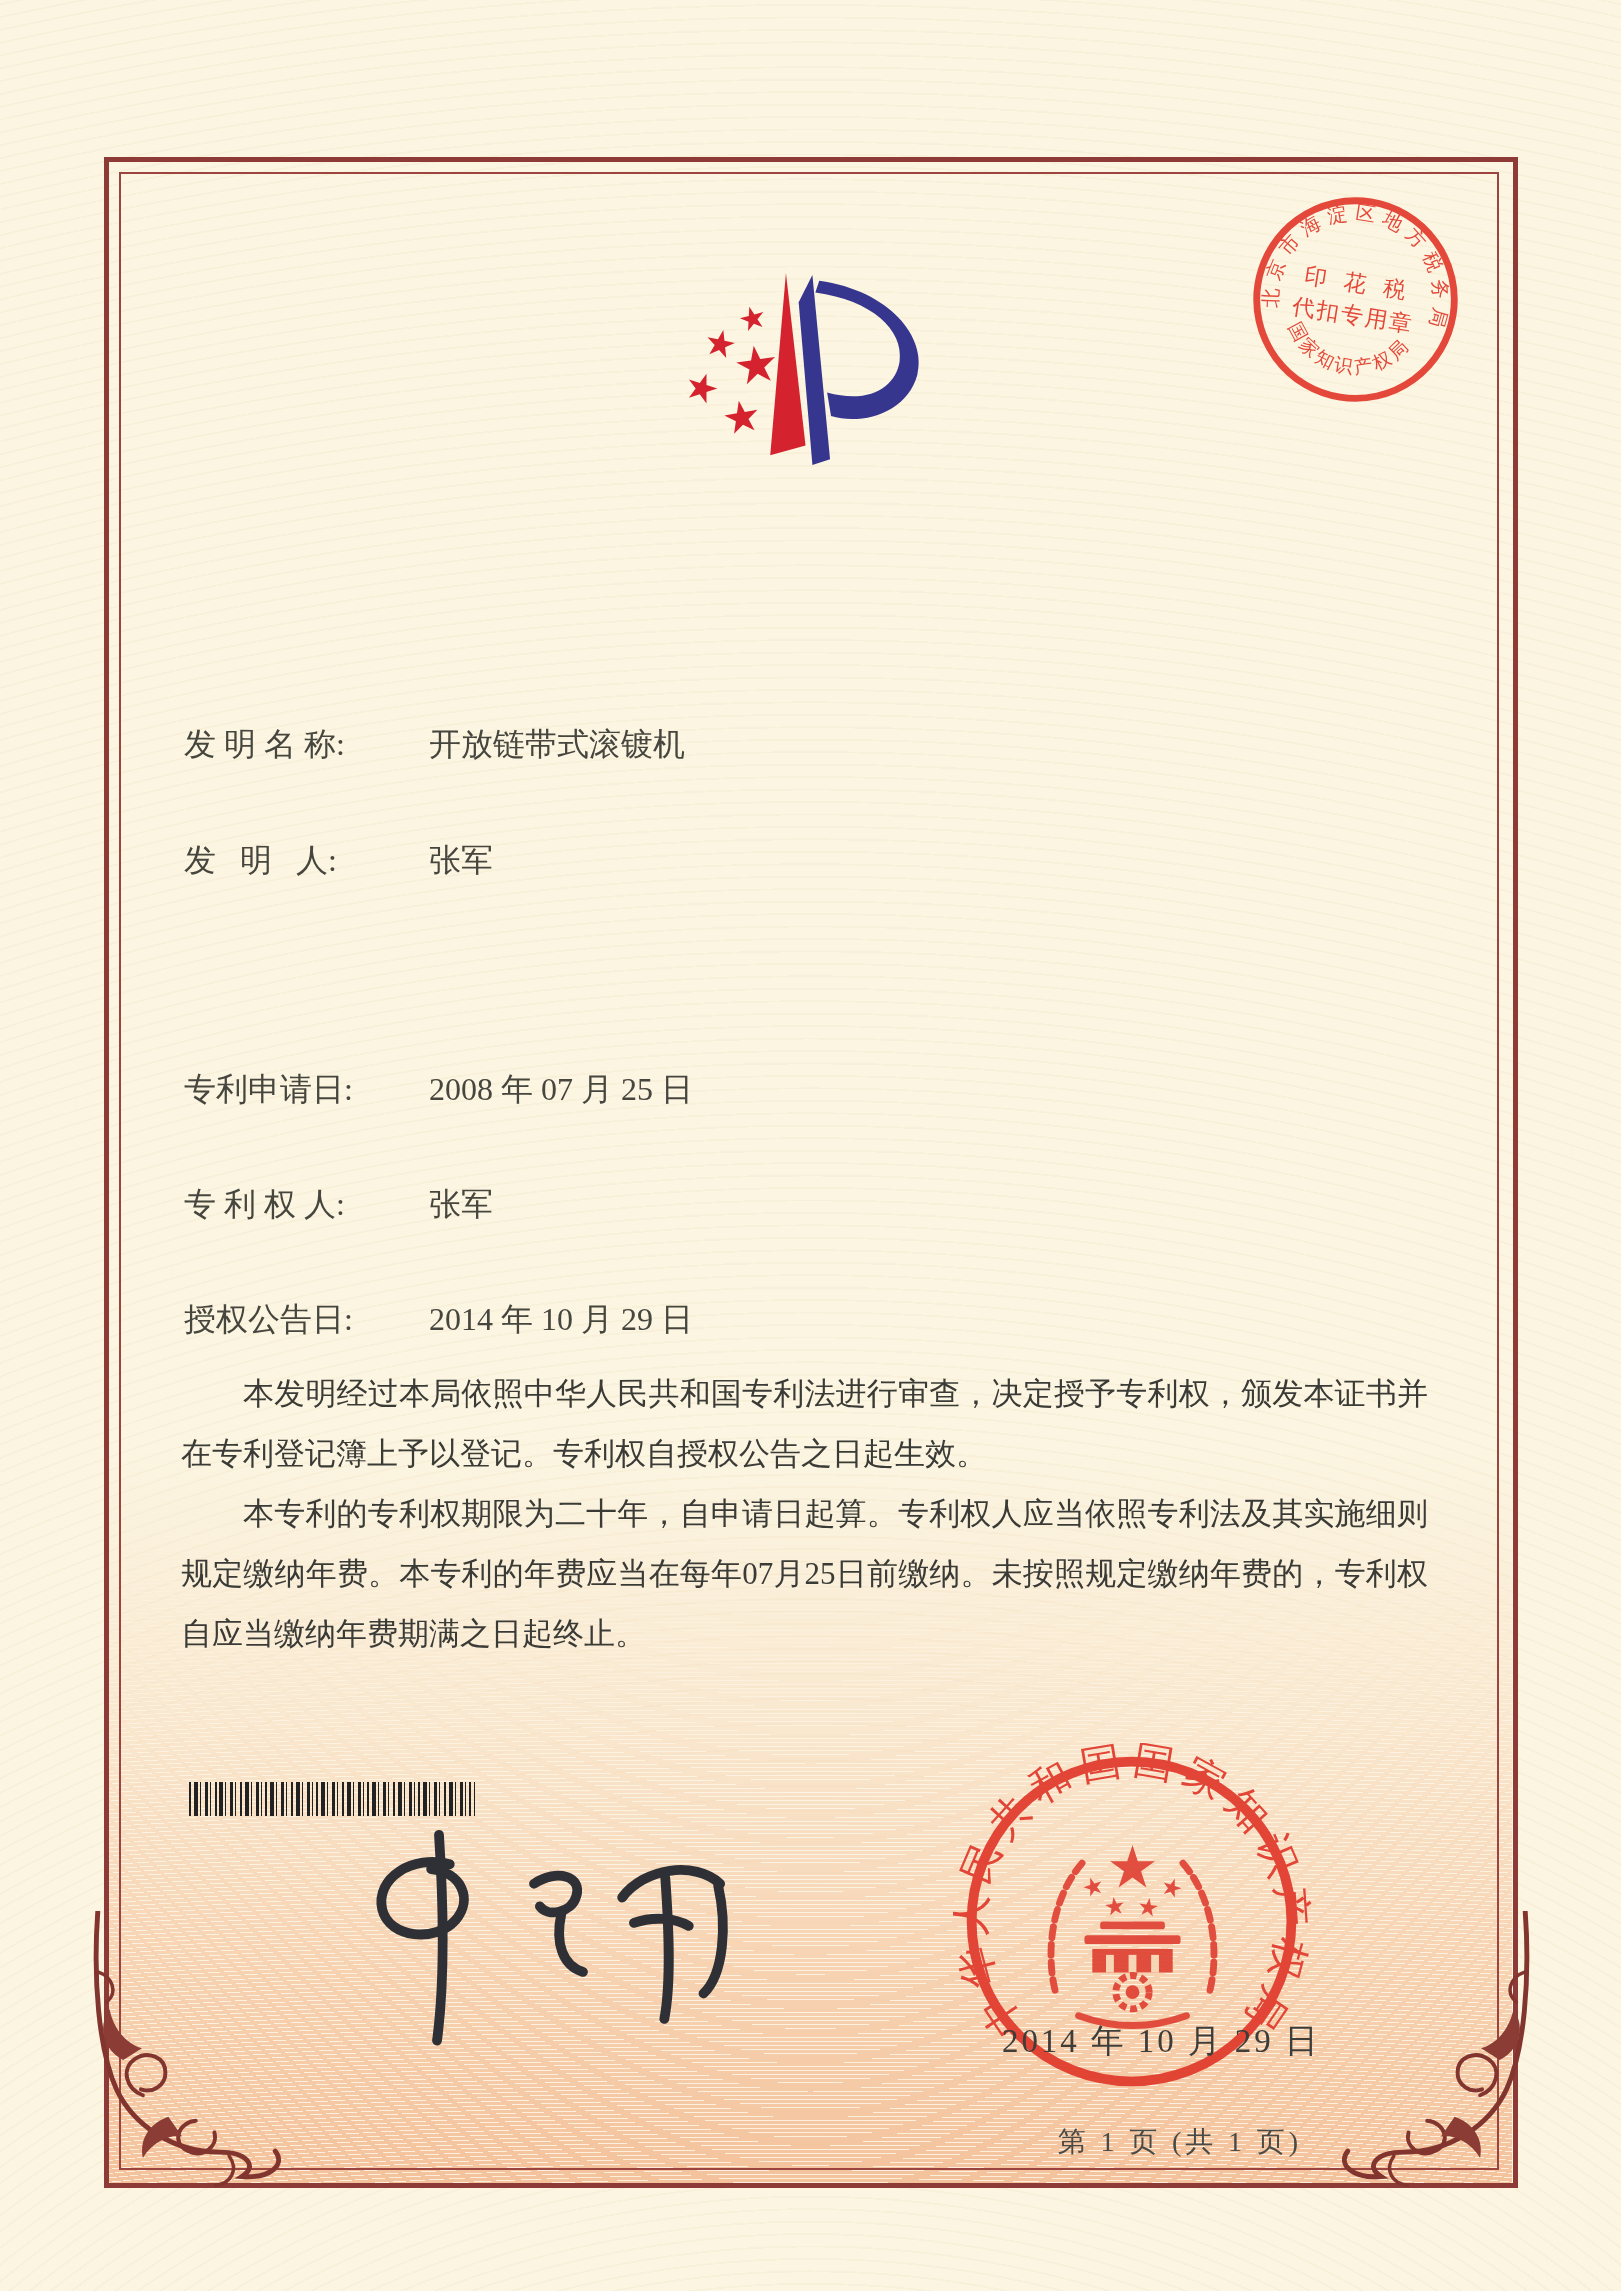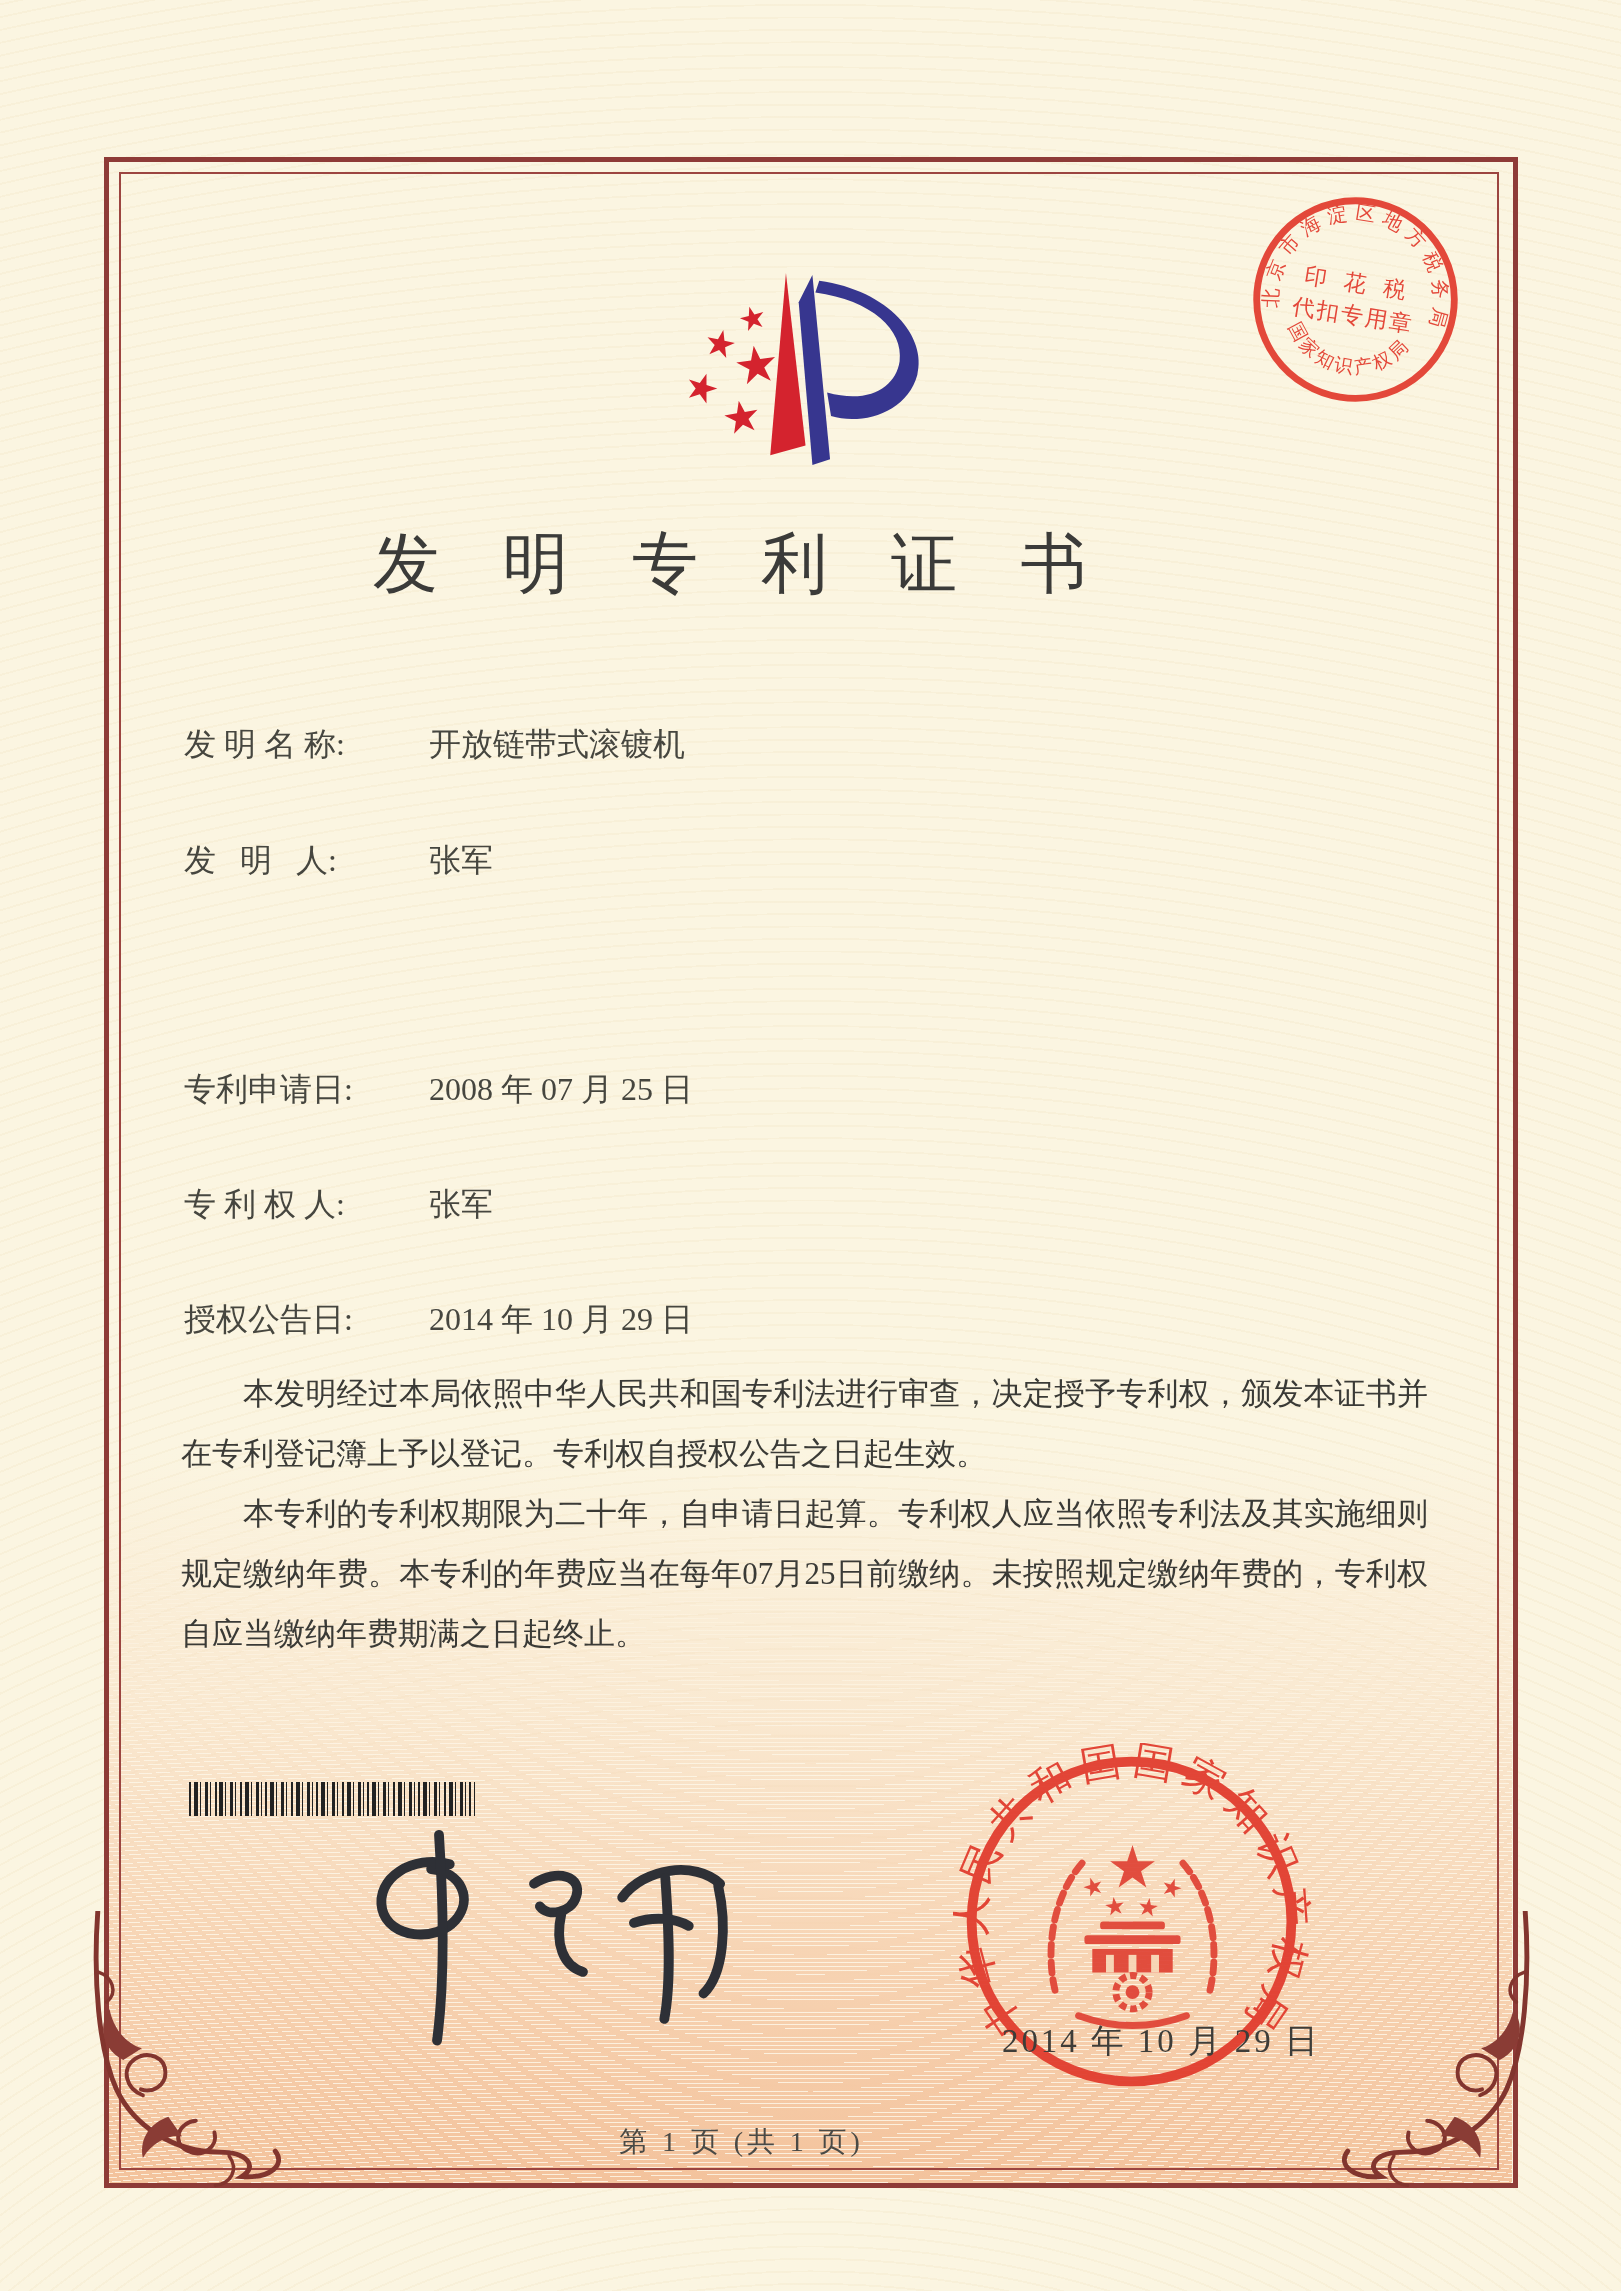--- a/index.html
+++ b/index.html
@@ -60,21 +60,21 @@
       #222 10.8px 11.8px, transparent 11.8px 15.7px,
       #222 15.7px 18.6px, transparent 18.6px 20.6px,
       #222 20.6px 21.6px, transparent 21.6px 25.5px);}
   .officer{position:absolute;left:193px;top:1903px;z-index:3;font-size:36px;
     letter-spacing:5.9px;color:#3f4043;line-height:60px;white-space:pre;}
   .signature{position:absolute;left:328px;top:1825px;z-index:4;}
   .agency-seal{position:absolute;left:953px;top:1743px;z-index:3;opacity:.93;}
   .seal-date{position:absolute;left:1002px;top:2019px;z-index:5;
     font-size:33px;letter-spacing:2.9px;color:#3e3d39;white-space:pre;}
   .footer-page{position:absolute;left:181px;top:2123px;width:1121px;z-index:3;
-    text-align:center;font-size:28px;letter-spacing:3.9px;color:#4a4a46;white-space:pre;}
+    text-align:right;font-size:28px;letter-spacing:3.9px;color:#4a4a46;white-space:pre;}
 </style>
 </head>
 <body>
 
 <svg width="0" height="0" style="position:absolute" aria-hidden="true">
   <defs>
     <path id="star" d="M0,-1L0.225,-0.309L0.951,-0.309L0.363,0.118L0.588,0.809L0,0.382L-0.588,0.809L-0.363,0.118L-0.951,-0.309L-0.225,-0.309Z"></path>
   </defs>
 </svg>
 
@@ -137,21 +137,20 @@
         <textPath href="#arcTaxTop" startOffset="50%" text-anchor="middle">北京市海淀区地方税务局</textPath>
       </text>
       <text font-size="19" letter-spacing="3" font-family="Liberation Serif, DejaVu Serif, serif">
         <textPath href="#arcTaxBottom" startOffset="50%" text-anchor="middle">国家知识产权局</textPath>
       </text>
       <text x="115" y="103" text-anchor="middle" font-size="23" letter-spacing="6" font-family="Liberation Serif, DejaVu Serif, serif">印 花 税</text>
       <text x="115" y="136" text-anchor="middle" font-size="23" letter-spacing="2" font-family="Liberation Serif, DejaVu Serif, serif">代扣专用章</text>
     </g>
   </svg>
 
-  <div class="doc-title">发 明 专 利 证 书</div>
 
   <div class="field-row row-0">
     <span class="field-label">发 明 名 称:</span>
     <span class="field-value">开放链带式滚镀机</span>
   </div>
   <div class="field-row row-1">
     <span class="field-label">发   明   人:</span>
     <span class="field-value">张军</span>
   </div>
   <div class="field-row row-3">

